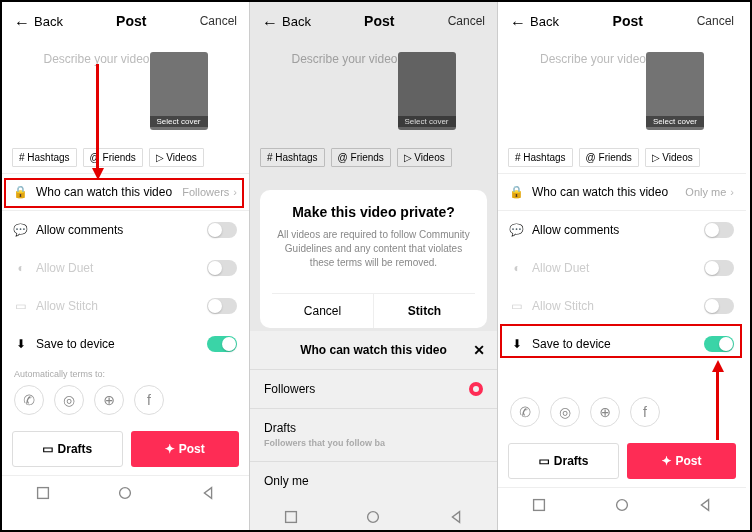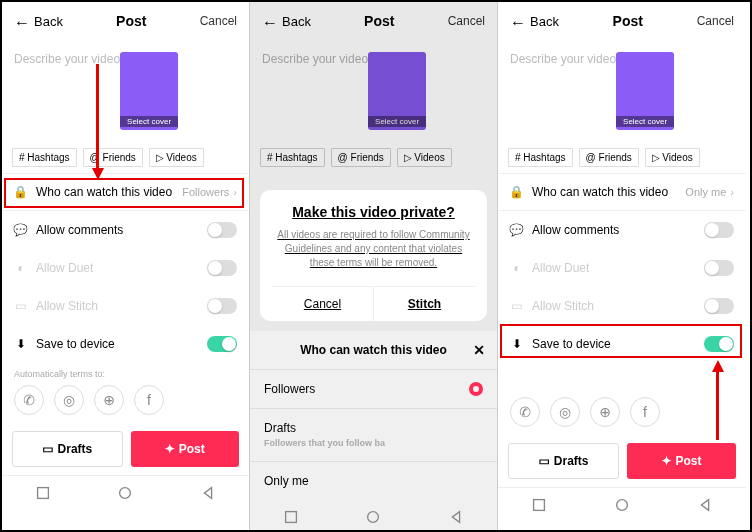--- a/index.html
+++ b/index.html
@@ -9,23 +9,23 @@
 .screen:last-child { border-right: none; }
 .screen.dim { background: #e8e8e8; }
 .screen.dim .content-area { filter: brightness(0.85); }
 
 .header { display: flex; align-items: center; justify-content: space-between; padding: 10px 12px; font-size: 13px; }
 .back-group { display: flex; align-items: center; gap: 4px; }
 .back-arrow { font-size: 16px; }
 .title { font-weight: 700; font-size: 14px; }
 .cancel { color: #333; font-size: 12px; }
 
-.describe { padding: 12px; display: flex; justify-content: flex-start; align-items: flex-start; }
+.describe { padding: 12px; display: flex; justify-content: center; align-items: flex-start; }
 .desc-text { color: #bbb; font-size: 12px; }
-.cover { width: 58px; height: 78px; background: #8b5cf6; border-radius: 3px; position: relative; }
+.cover { width: 58px; height: 78px; background: #737373; border-radius: 3px; position: relative; }
 .cover-label { position: absolute; bottom: 3px; left: 0; right: 0; text-align: center; font-size: 8px; color: #fff; background: rgba(0,0,0,0.4); padding: 1px; }
 
 .chips { display: flex; gap: 6px; padding: 6px 10px; }
 .chip { border: 1px solid #ddd; border-radius: 1px; padding: 3px 6px; font-size: 10px; display: flex; align-items: center; gap: 2px; }
 
 .row { display: flex; align-items: center; justify-content: space-between; padding: 11px 12px; font-size: 12px; }
 .row-left { display: flex; align-items: center; gap: 8px; }
 .row-right { display: flex; align-items: center; gap: 4px; color: #aaa; font-size: 11px; }
 .icon { width: 14px; height: 14px; display: inline-flex; align-items: center; justify-content: center; }
 .chevron { color: #bbb; }
@@ -45,23 +45,23 @@
 .bottom-buttons { display: flex; gap: 8px; padding: 8px 10px; }
 .btn { flex: 1; padding: 10px 0; border-radius: 3px; text-align: center; font-size: 12px; font-weight: 600; display: flex; align-items: center; justify-content: center; gap: 4px; }
 .btn-drafts { border: 1px solid #ddd; background: #fff; }
 .btn-post { background: #fe2c55; color: #fff; }
 
 .nav-bar { display: flex; justify-content: space-around; padding: 8px 0 4px; border-top: 1px solid #eee; }
 .nav-item { width: 18px; height: 18px; }
 
 .highlight-box { position: absolute; border: 2px solid #e30000; pointer-events: none; }
 
-.modal { position: absolute; left: 10px; right: 10px; top: 188px; background: #fff; border-radius: 10px; padding: 14px 12px 0; z-index: 10; text-align: center; text-decoration: underline; }
+.modal { position: absolute; left: 10px; right: 10px; top: 188px; background: #fff; border-radius: 10px; padding: 14px 12px 0; z-index: 10; text-align: center; }
 .modal-title { font-weight: 700; font-size: 14px; margin-bottom: 8px; }
-.modal-text { font-size: 10px; color: #888; line-height: 1.4; margin-bottom: 16px; padding: 0 4px; }
+.modal-text { font-size: 10px; color: #888; line-height: 1.4; margin-bottom: 23px; padding: 0 4px; }
 .modal-buttons { display: flex; border-top: 1px solid #eee; }
 .modal-btn { flex: 1; padding: 10px 0; font-size: 12px; }
 .modal-btn:first-child { border-right: 1px solid #eee; }
 
 .bottom-sheet { position: absolute; bottom: 30px; left: 0; right: 0; background: #f0f0f0; z-index: 5; }
 .sheet-header { display: flex; align-items: center; justify-content: center; padding: 12px; font-weight: 700; font-size: 12px; position: relative; }
 .sheet-close { position: absolute; right: 12px; font-size: 14px; }
 .sheet-row { padding: 12px 14px; font-size: 12px; border-top: 1px solid #ddd; }
 .sheet-sub { font-size: 9px; color: #aaa; font-weight: bold; }
 .radio { float: right; width: 14px; height: 14px; border: 1px solid #ccc; border-radius: 50%; }

